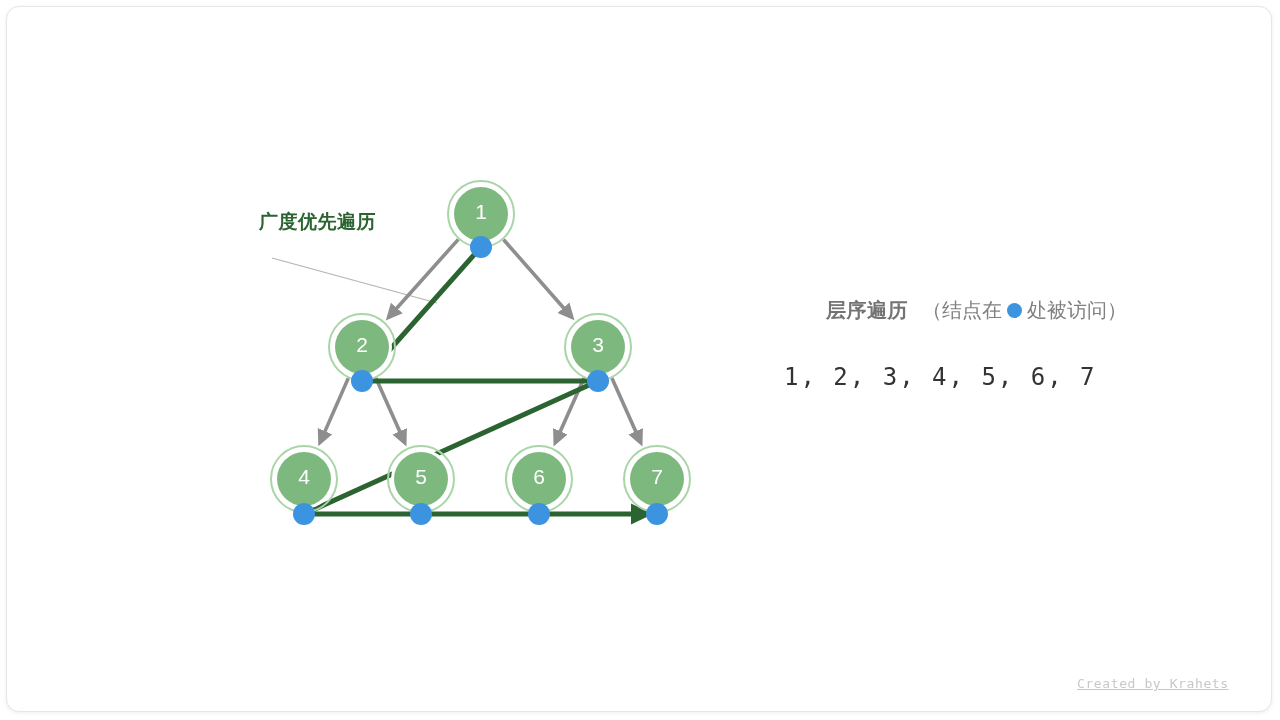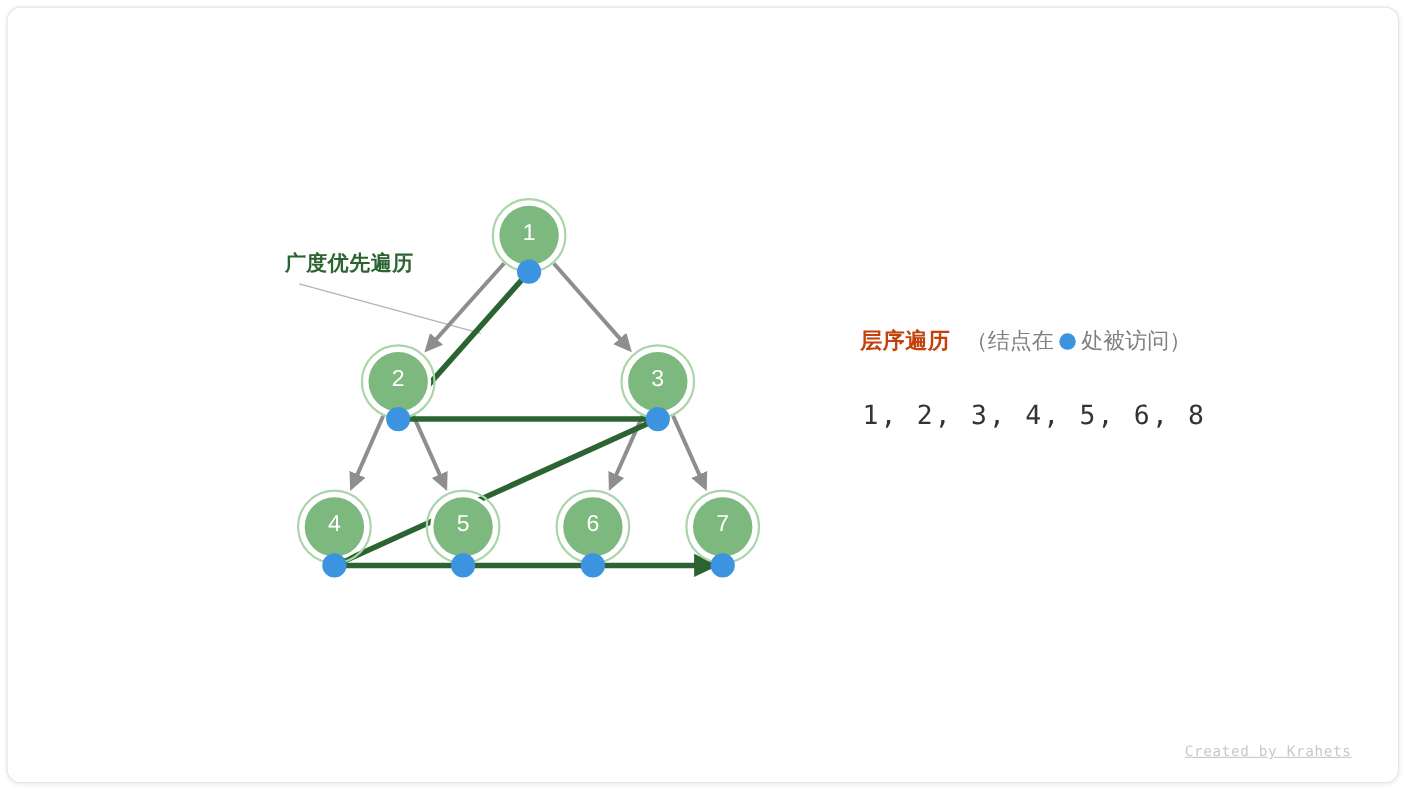--- a/index.html
+++ b/index.html
@@ -51,24 +51,25 @@
   }
 
   .legend-line {
     display: flex;
     align-items: center;
     white-space: nowrap;
     line-height: 1;
   }
 
   .legend-title {
-    color: #c2410c;
+    color: #737373;
     font-size: 20px;
     font-weight: bold;
     letter-spacing: 0.5px;
+    margin-left: 44px;
   }
 
   .legend-note {
     color: #808080;
     font-size: 20px;
     margin-left: 14px;
     display: flex;
     align-items: center;
   }
 
@@ -90,21 +91,21 @@
     font-size: 24px;
     font-family: "DejaVu Sans Mono", "Liberation Mono", monospace;
     letter-spacing: 2px;
     white-space: nowrap;
   }
 
   
   #bfs-label {
     position: absolute;
     left: 259px;
-    top: 226px;
+    top: 209px;
     color: #2b6430;
     font-size: 19px;
     font-weight: bold;
     letter-spacing: 0.5px;
     white-space: nowrap;
   }
 
   
   .node-label {
     position: absolute;
@@ -234,17 +235,17 @@
     <div class="legend-line">
       <span class="legend-title">层序遍历</span>
       <span class="legend-note">
         <span>（结点在</span>
         <span class="inline-dot"></span>
         <span>处被访问）</span>
       </span>
     </div>
   </div>
 
-  <div id="sequence">1, 2, 3, 4, 5, 6, 8</div>
+  <div id="sequence">1, 2, 3, 4, 5, 6, 7</div>
 
   <div id="footer">Created by Krahets</div>
 
 </div>
 
 </body></html>

